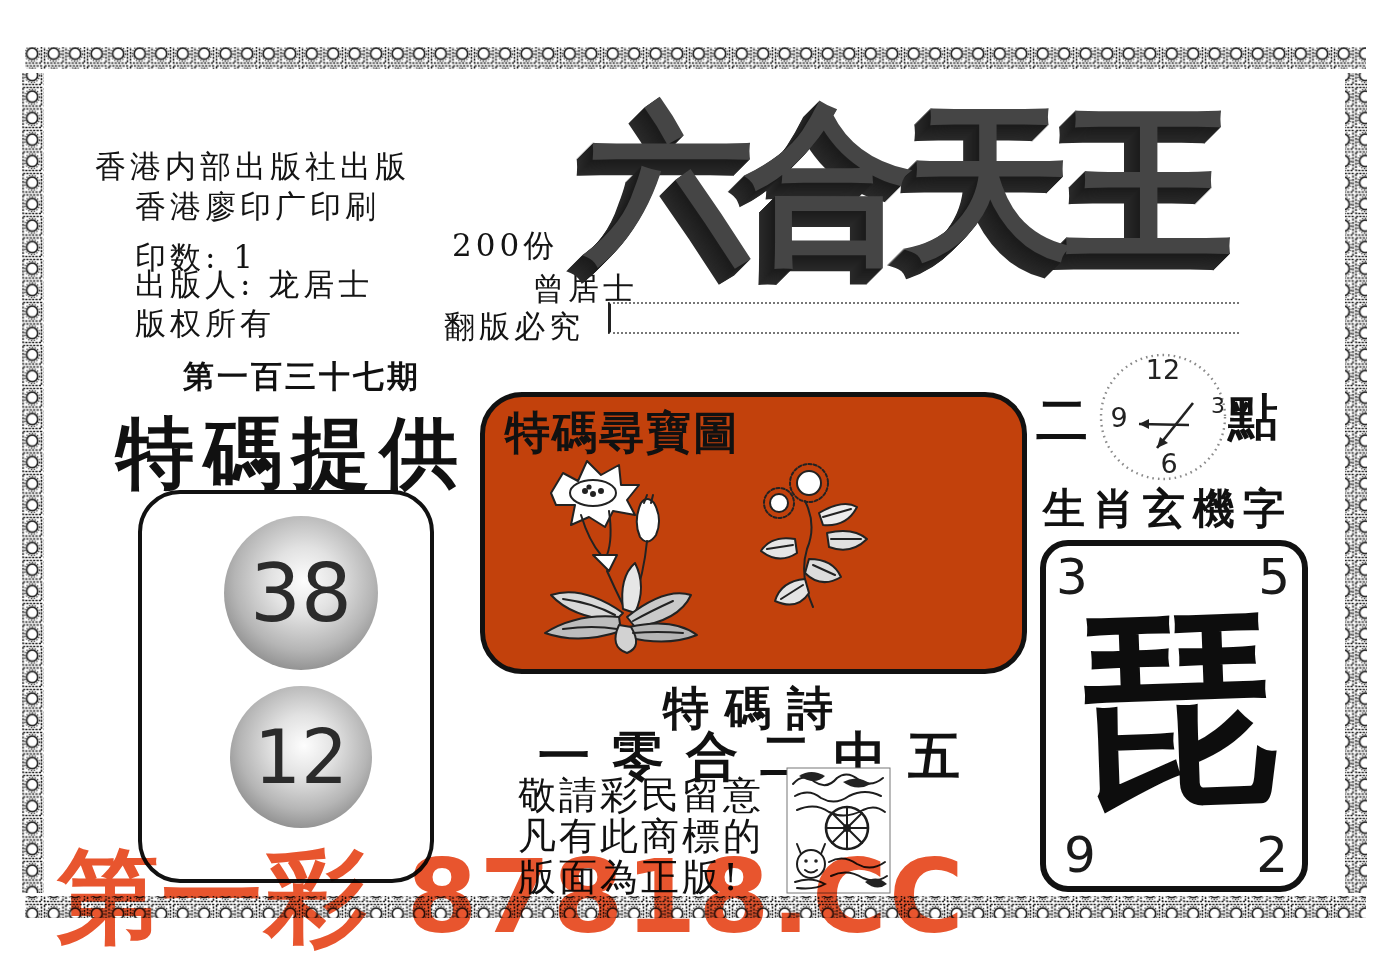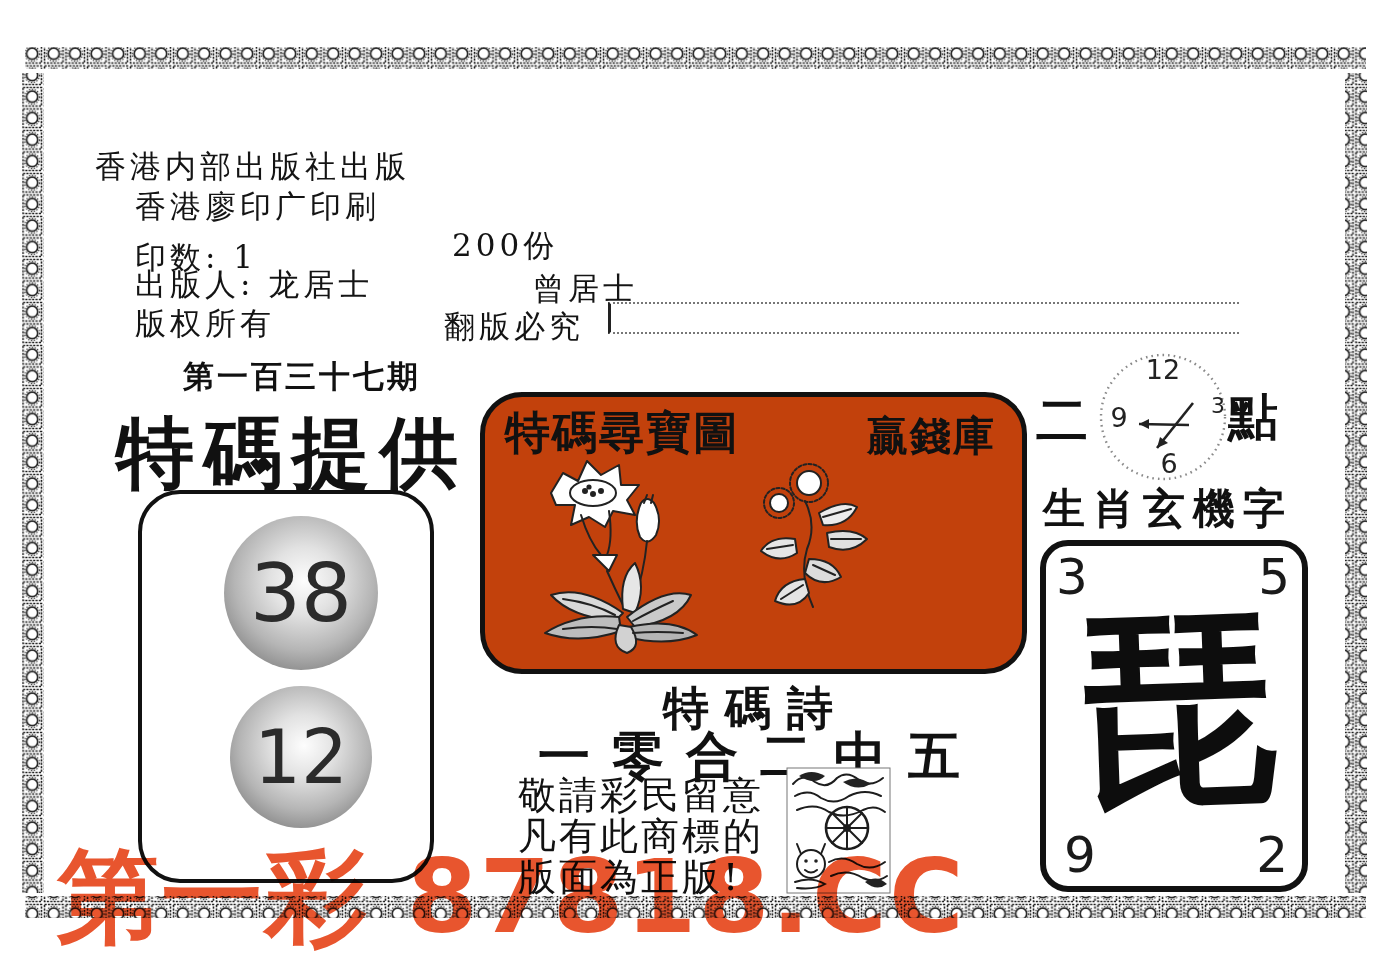--- a/index.html
+++ b/index.html
@@ -96,38 +96,38 @@
 
   <div class="pub" style="left:95px;top:146px;">香港内部出版社出版</div>
   <div class="pub" style="left:135px;top:186px;">香港廖印广印刷</div>
   <div class="pub" style="left:135px;top:225px;margin-top:12px;">印数: 1</div>
   <div class="pub" style="left:452px;top:225px;">200份</div>
   <div class="pub" style="left:135px;top:264px;">出版人: 龙居士</div>
   <div class="pub" style="left:533px;top:268px;">曾居士</div>
   <div class="pub" style="left:135px;top:303px;">版权所有</div>
   <div class="pub" style="left:444px;top:306px;">翻版必究</div>
 
+  <div class="masthead">六合天王</div>
 
   <div class="dotted-box"></div>
 
   <div class="issue">第一百三十七期</div>
 
   <div class="special-heading">特碼提供</div>
   <div class="ball-box">
     <div class="ball ball-1">
       <span>38</span>
     </div>
     <div class="ball ball-2">
       <span>12</span>
     </div>
   </div>
 
   <div class="treasure-box">
     <div class="treasure-heading">特碼尋寶圖</div>
-    <div class="bank-label">贏錢庫</div>
 
     <svg style="position:absolute;left:38px;top:48px;" width="190" height="215" viewBox="0 0 190 215">
       <g stroke="#222" fill="none" stroke-width="2" stroke-linejoin="round" stroke-linecap="round">
         <path fill="#fff" d="M28 48 L40 28 L55 36 L64 16 L78 30 L96 20 L98 40 L116 40 L104 55 L112 70 L90 66 L82 82 L66 72 L48 80 L52 60 L33 60 Z"></path>
         <ellipse cx="70" cy="48" rx="23" ry="13"></ellipse>
         <circle cx="62" cy="46" r="2" fill="#222"></circle>
           <circle cx="70" cy="49" r="2" fill="#222"></circle>
         <circle cx="78" cy="46" r="2" fill="#222"></circle>
           <circle cx="66" cy="42" r="1.6" fill="#222"></circle>
         <path d="M58 70 Q66 96 78 110"></path>

